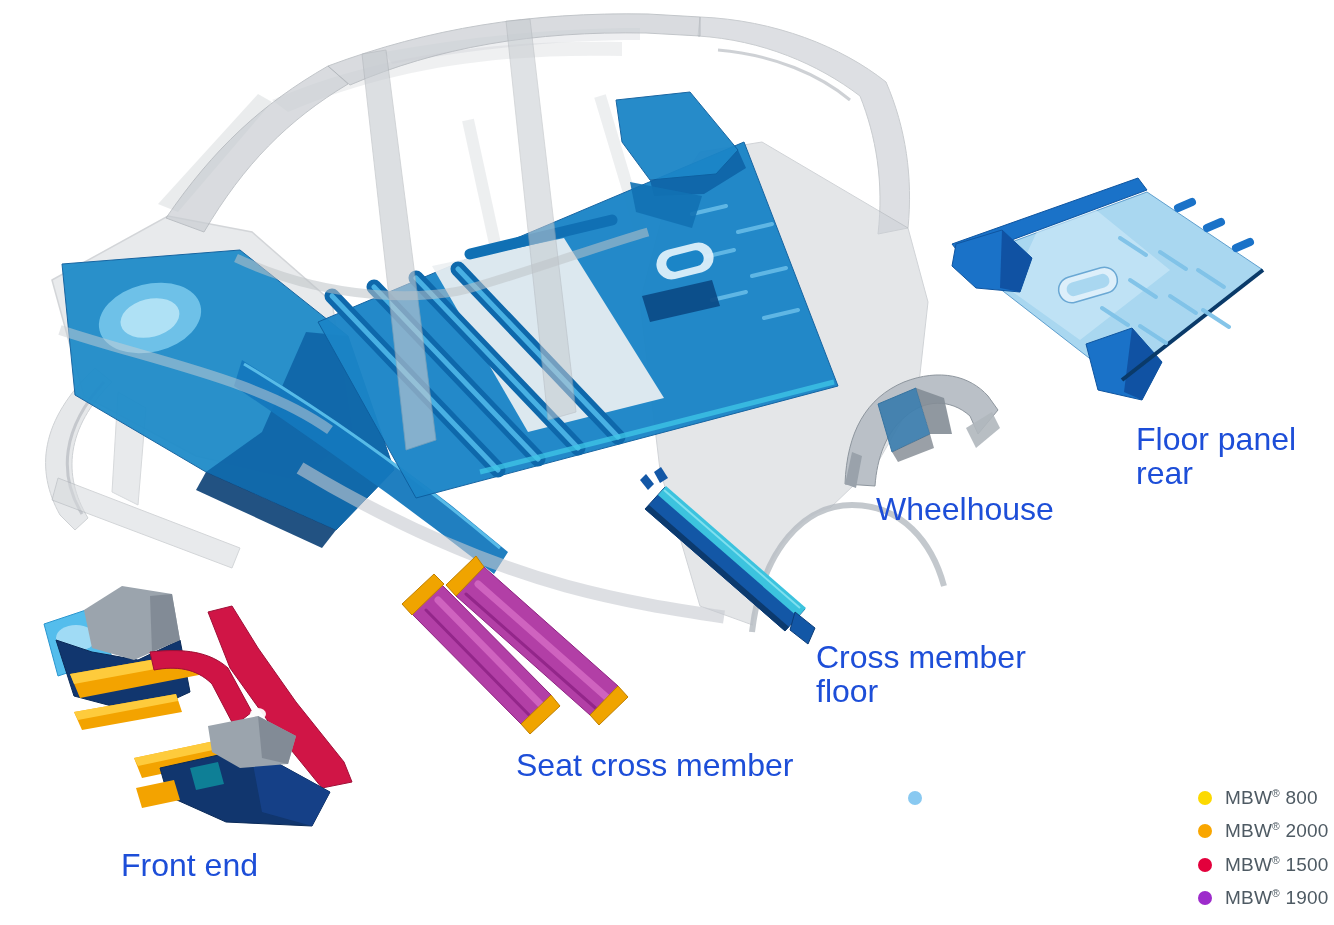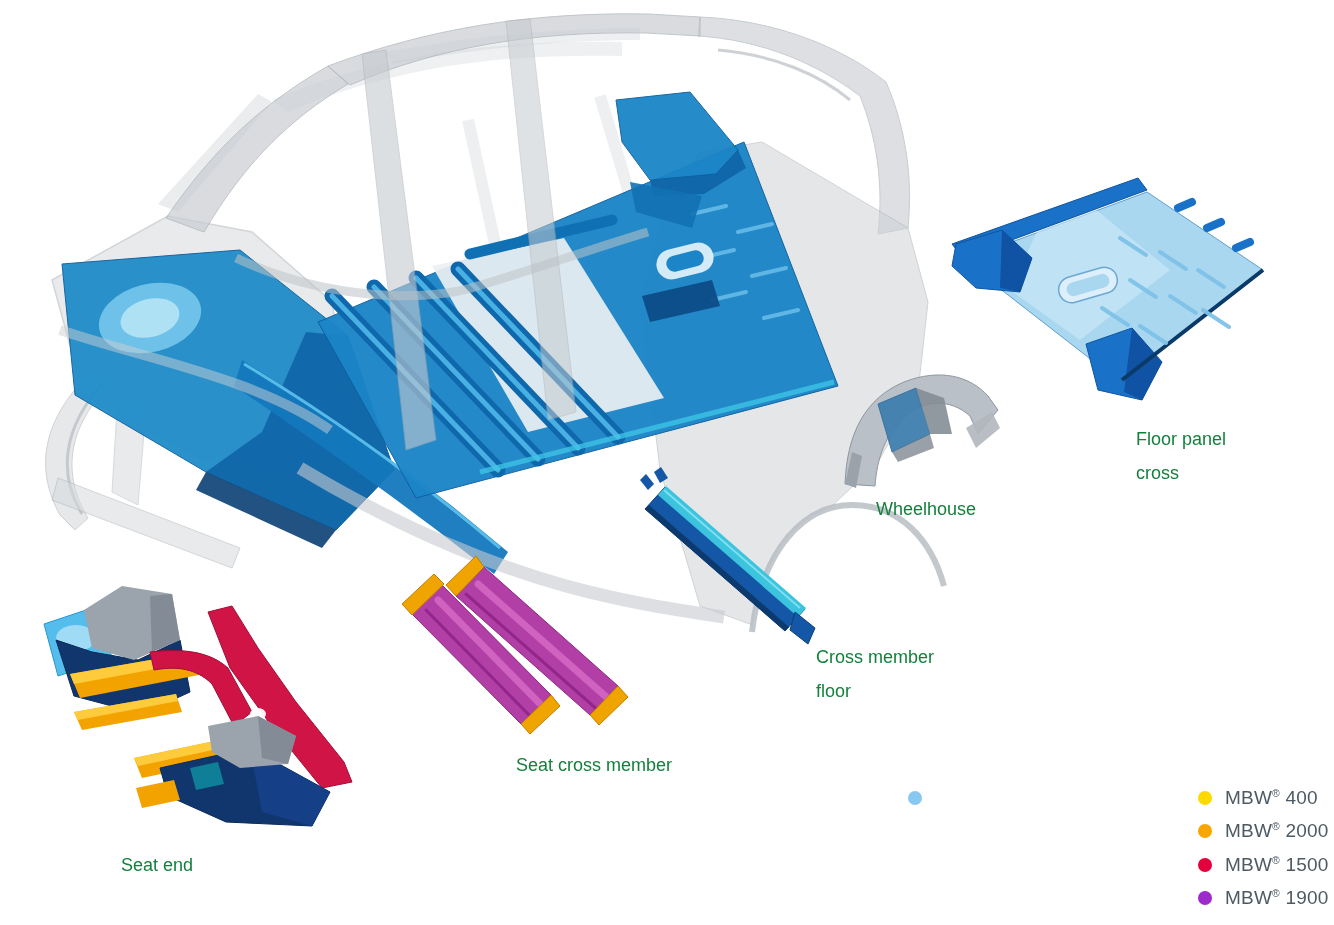--- a/index.html
+++ b/index.html
@@ -3,21 +3,21 @@
 <meta charset="utf-8">
 <style>
   html,body { margin:0; padding:0; }
   body {
     width:1334px; height:925px; background:#ffffff; position:relative;
     overflow:hidden; font-family:"Liberation Sans", sans-serif;
   }
   .stage { position:absolute; inset:0; }
   svg.art { position:absolute; left:0; top:0; }
   .label {
-    position:absolute; color:#15803d; font-size:18px; line-height:34px;
+    position:absolute; color:#1d4ed8; font-size:32px; line-height:34px;
     white-space:nowrap;
   }
   .legend-col { position:absolute; }
   .legend-row { display:flex; align-items:center; height:33.5px; }
   .dot { width:14px; height:14px; border-radius:50%; margin-right:13px; flex:0 0 auto; }
   .legend-text { font-size:19px; font-weight:500; color:#4e5a63; letter-spacing:.2px; white-space:nowrap; }
   .legend-text sup { font-size:.55em; }
 </style>
 </head>
 <body>
@@ -173,46 +173,46 @@
         <path d="M1102,308 l26,17"></path>
         <path d="M1140,326 l26,17"></path>
       </g>
       <g transform="rotate(-16 1088 285)">
         <rect x="1058" y="272" width="60" height="26" rx="13" fill="#ddeffa" stroke="#6aa8d4" stroke-width="1.5"></rect>
         <rect x="1066" y="278" width="44" height="14" rx="7" fill="#a9d7f0"></rect>
       </g>
     </g>
   </svg>
 
-  <div class="label" style="left:121px; top:848px;">Seat end</div>
+  <div class="label" style="left:121px; top:848px;">Front end</div>
 
   <div class="label" style="left:516px; top:748px;">Seat cross member</div>
 
   <div class="label" style="left:816px; top:640px;">
     <div>Cross member</div>
     <div>floor</div>
   </div>
 
   <div class="label" style="left:876px; top:492px;text-align:right;">Wheelhouse</div>
 
   <div class="label" style="left:1136px; top:422px;">
     <div>Floor panel</div>
-    <div>cross</div>
+    <div>rear</div>
   </div>
 
   <div class="legend-col" style="left:908px; top:781px;">
     <div class="legend-row">
       <span class="dot" style="background: rgb(137, 201, 241);"></span>
     </div>
   </div>
 
   <div class="legend-col" style="left:1198px; top:781px;">
     <div class="legend-row">
       <span class="dot" style="background: rgb(252, 217, 0);"></span>
-      <span class="legend-text"><span>MBW</span><sup>®</sup><span> 400</span></span>
+      <span class="legend-text"><span>MBW</span><sup>®</sup><span> 800</span></span>
     </div>
     <div class="legend-row">
       <span class="dot" style="background: rgb(249, 166, 0);"></span>
       <span class="legend-text"><span>MBW</span><sup>®</sup><span> 2000</span></span>
     </div>
     <div class="legend-row">
       <span class="dot" style="background: rgb(227, 0, 60);"></span>
       <span class="legend-text"><span>MBW</span><sup>®</sup><span> 1500</span></span>
     </div>
     <div class="legend-row">

